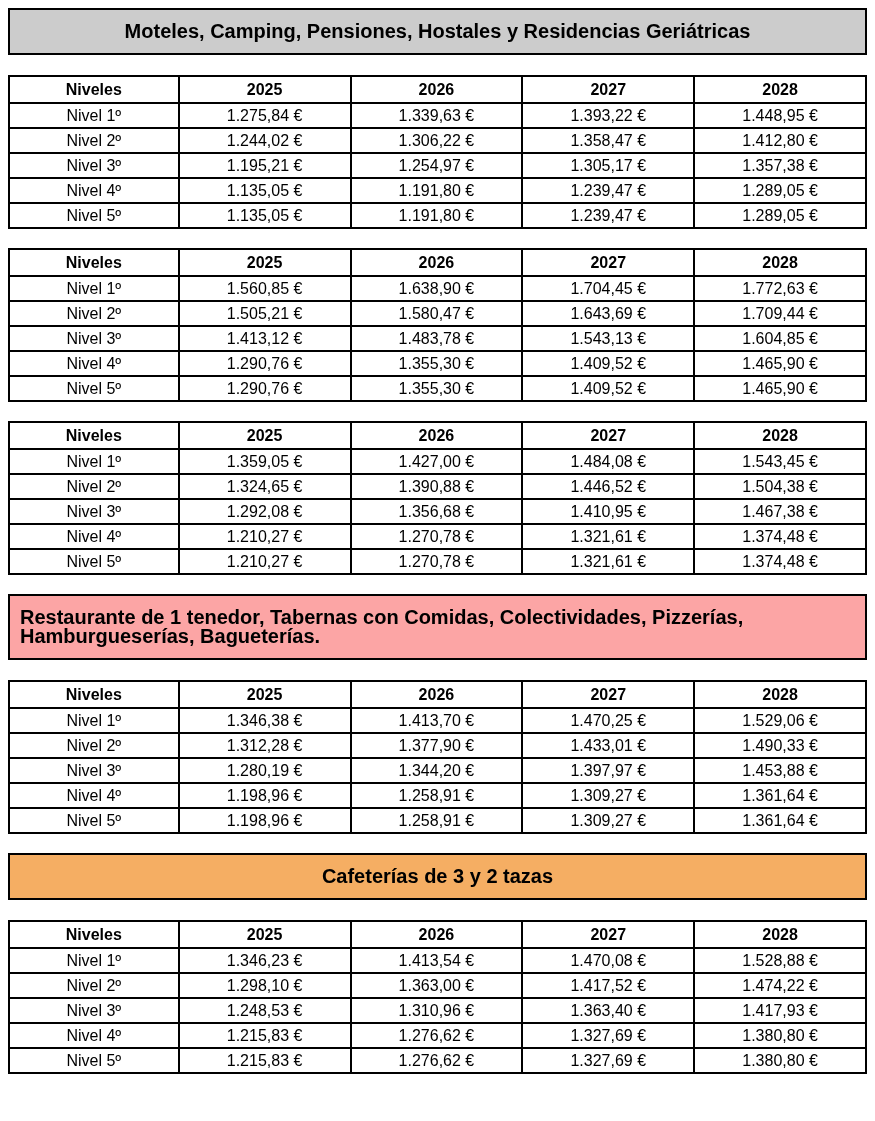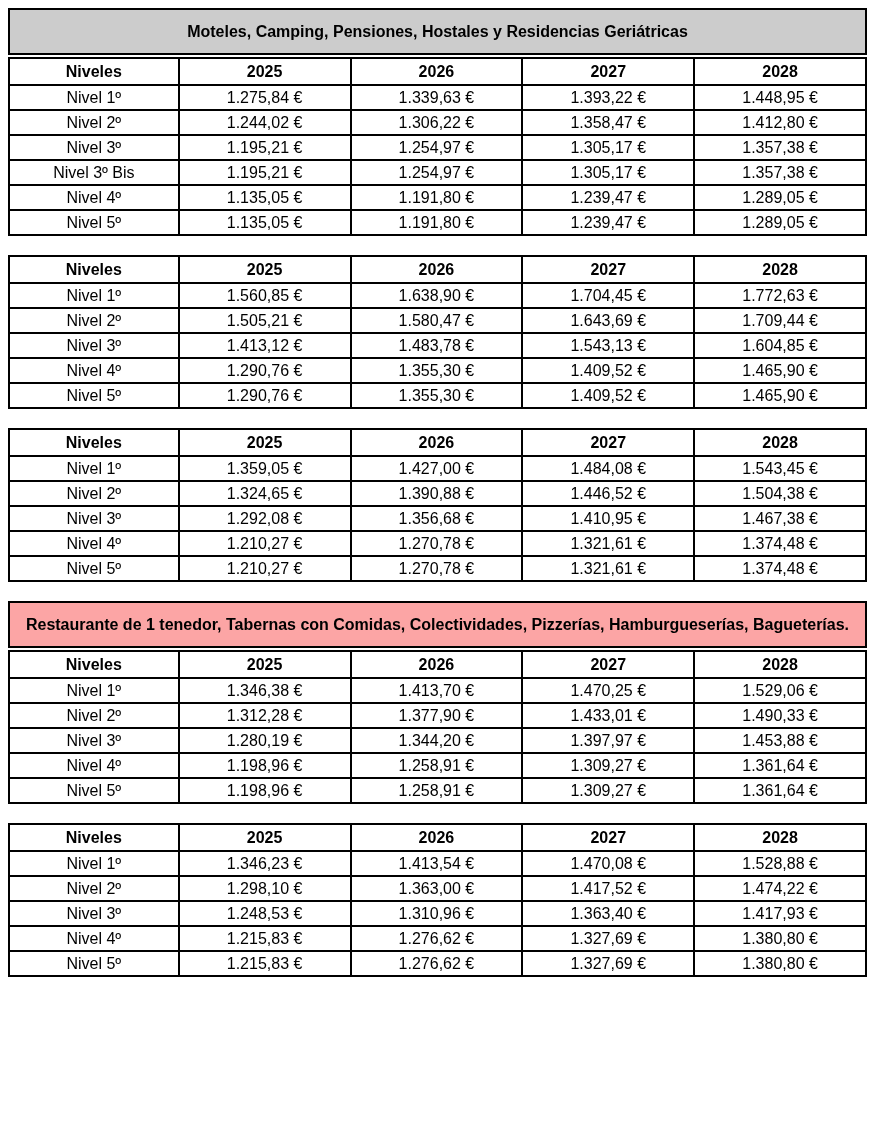--- a/index.html
+++ b/index.html
@@ -14,29 +14,29 @@
     padding: 8px 8px 0 8px;
     font-family: "Liberation Sans", sans-serif;
     color: #000000;
   }
   .wage-table {
     margin-bottom: 19px;
   }
   .title-band {
     border: 2px solid #000000;
     font-weight: bold;
-    font-size: 16px;
+    font-size: 20px;
     line-height: 19px;
     text-align: left;
     display: flex;
     align-items: center;
     justify-content: center;
     min-height: 19px;
     padding: 12px 10px;
-    margin-bottom: 2px;
+    margin-bottom: 20px;
     box-sizing: content-box;
   }
   table.grid {
     width: 100%;
     border-collapse: collapse;
     table-layout: fixed;
   }
   table.grid th,
   table.grid td {
     border: 2px solid #000000;
@@ -97,27 +97,20 @@
             <td>1.412,80 €</td>
           </tr>
           <tr>
             <td>Nivel 3º</td>
             <td>1.195,21 €</td>
             <td>1.254,97 €</td>
             <td>1.305,17 €</td>
             <td>1.357,38 €</td>
           </tr>
           <tr>
-            <td>Nivel 3º Bis</td>
-            <td>1.195,21 €</td>
-            <td>1.254,97 €</td>
-            <td>1.305,17 €</td>
-            <td>1.357,38 €</td>
-          </tr>
-          <tr>
             <td>Nivel 4º</td>
             <td>1.135,05 €</td>
             <td>1.191,80 €</td>
             <td>1.239,47 €</td>
             <td>1.289,05 €</td>
           </tr>
           <tr>
             <td>Nivel 5º</td>
             <td>1.135,05 €</td>
             <td>1.191,80 €</td>
@@ -297,20 +290,21 @@
             <td>1.198,96 €</td>
             <td>1.258,91 €</td>
             <td>1.309,27 €</td>
             <td>1.361,64 €</td>
           </tr>
         </tbody>
     </table>
   </section>
 
   <section class="wage-table">
+    <div class="title-band" style="background: rgb(245, 174, 99);">Cafeterías de 3 y 2 tazas</div>
     <table class="grid">
       <colgroup>
         <col class="c-level">
         <col class="c-year">
         <col class="c-year">
         <col class="c-year">
         <col class="c-year">
       </colgroup>
       <thead>
         <tr>

